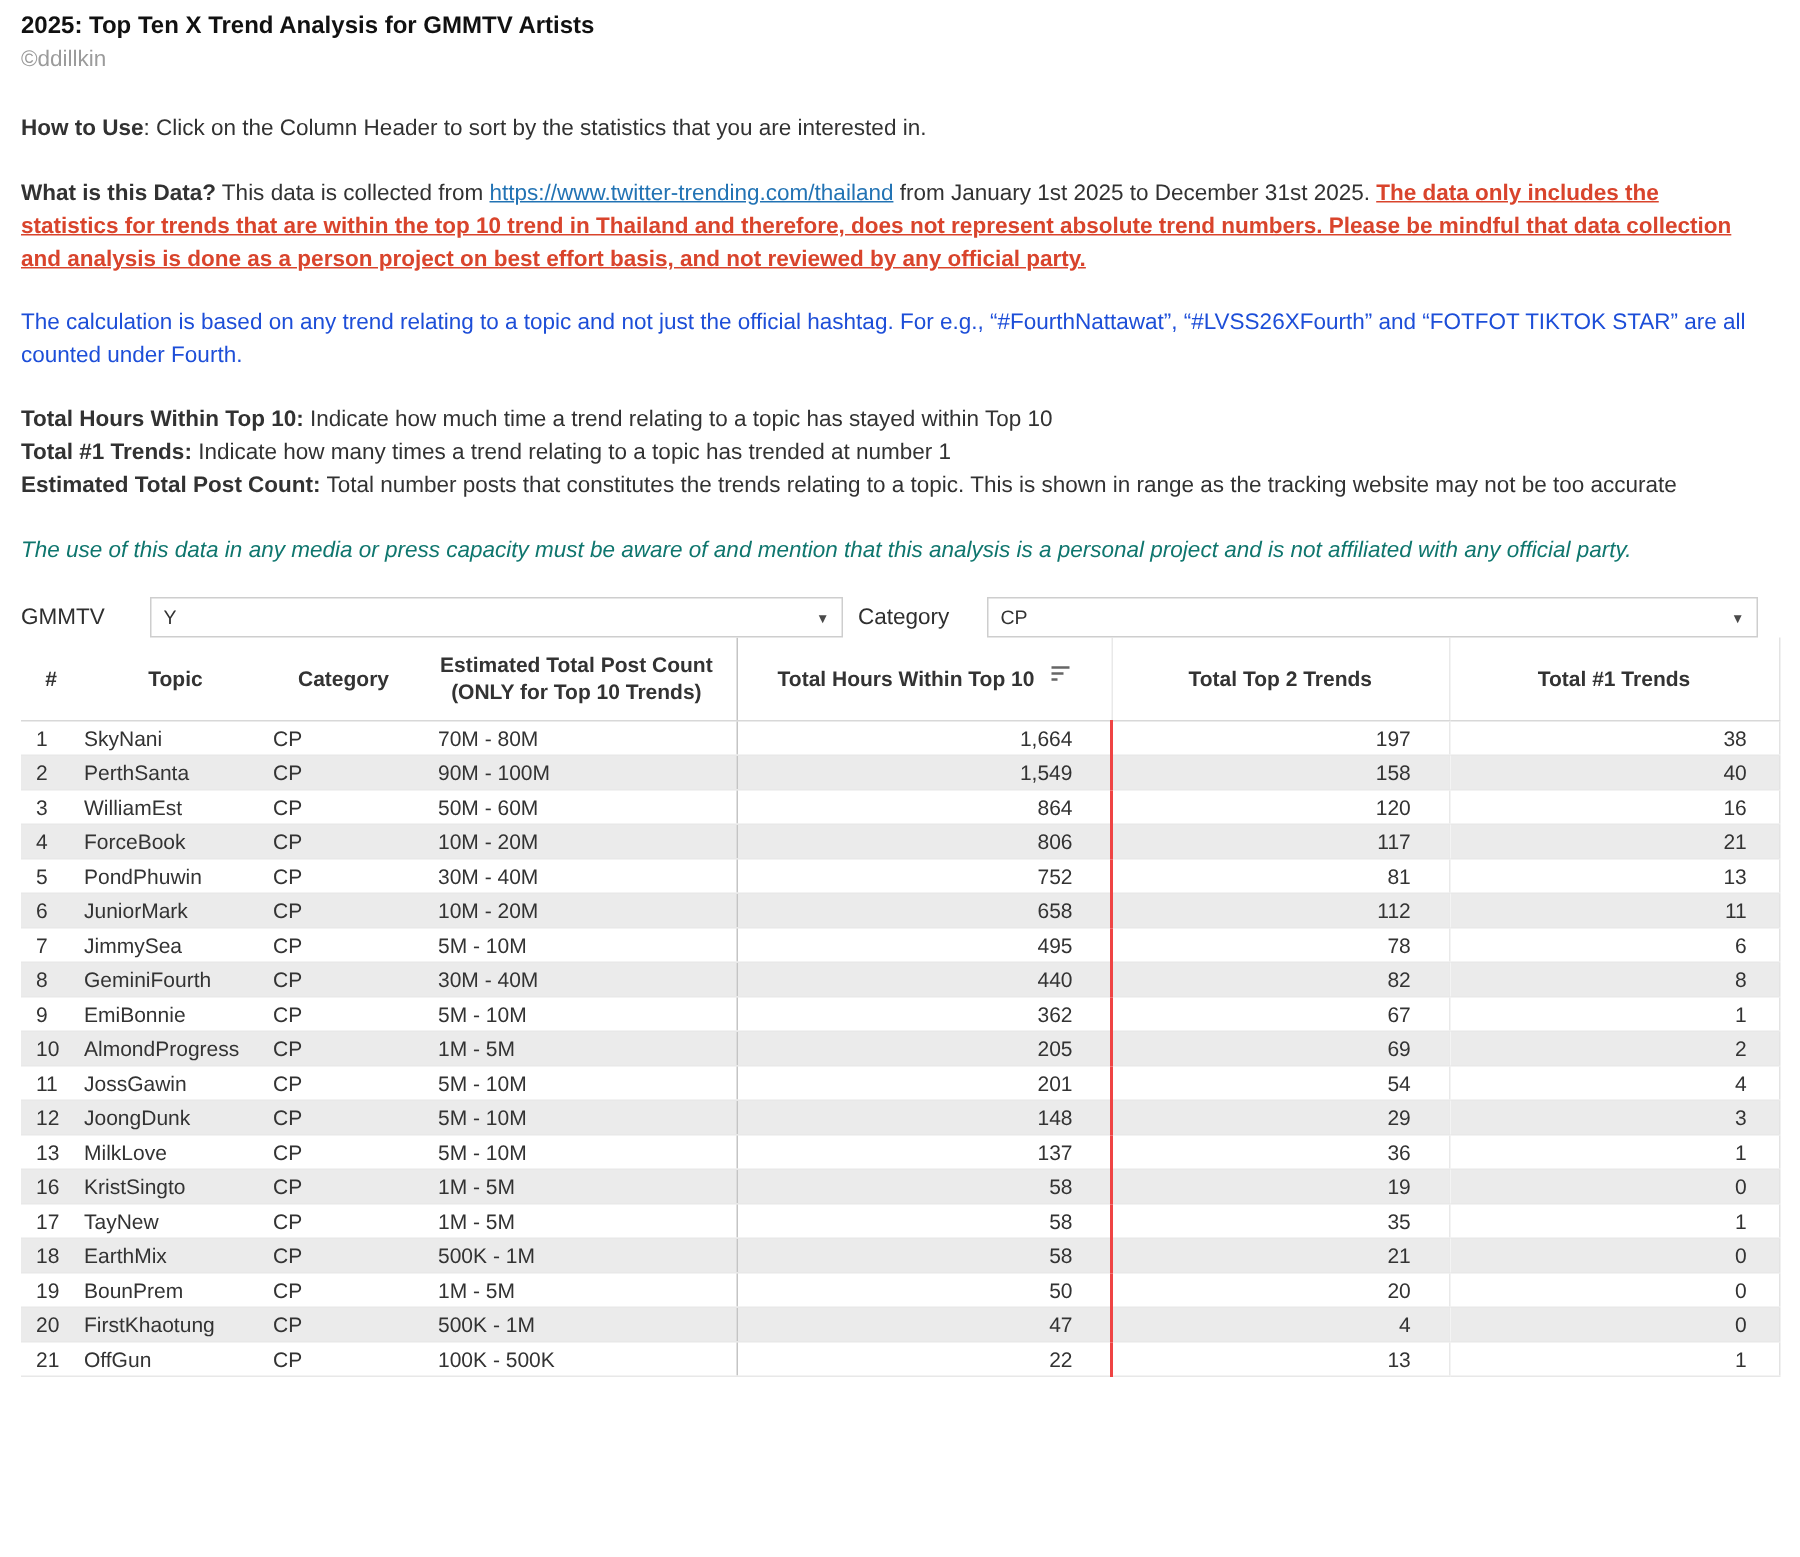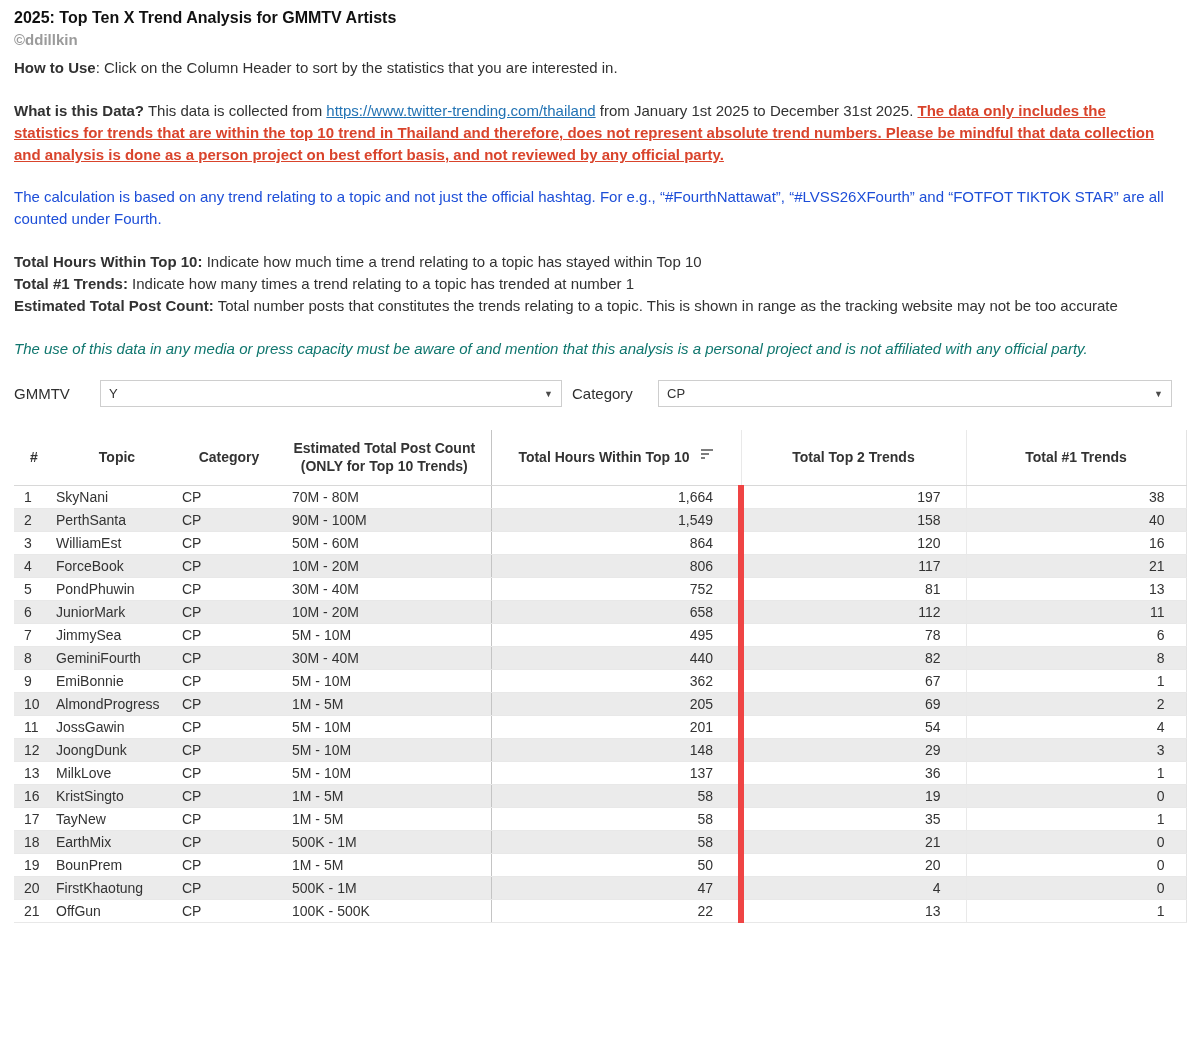--- a/index.html
+++ b/index.html
@@ -6,34 +6,34 @@
   html, body { margin: 0; padding: 0; }
   body {
     width: 1200px; height: 1038px;
     background: #ffffff;
     font-family: "Liberation Sans", sans-serif;
     color: #333333;
   }
   .page { padding: 8px 14px 0 14px; width: 1200px; }
 
   .title { font-size: 16px; font-weight: bold; color: #111111; line-height: 20px; }
-  .credit { font-size: 15px; color: #9b9b9b; line-height: 20px; margin-top: 2px; margin-bottom: 7px; font-weight: bold; }
+  .credit { font-size: 15px; color: #9b9b9b; line-height: 20px; margin-top: 2px; margin-bottom: 25px; }
 
   .para { font-size: 15px; line-height: 22px; color: #323232; width: 1160px; }
   .how-to-use { margin-bottom: 21px; }
   .what-is { margin-bottom: 20px; }
   .blue-note { color: #1d4ed8; margin-bottom: 21px; }
   .defs { margin-bottom: 21px; }
   .disclaimer { font-style: italic; margin-bottom: 20px; color: #0f766e; }
 
   .bold { font-weight: bold; }
   a.data-link { color: #2273b4; text-decoration: underline; }
   .warning-text { color: #d9442c; font-weight: bold; text-decoration: underline; }
 
-  .filters { display: flex; align-items: center; height: 27px; margin-bottom: 23px; }
+  .filters { display: flex; align-items: center; height: 27px; }
   .filter-label { font-size: 15px; color: #2f2f2f; }
   .filter-label.first { width: 86px; }
   .filter-label.second { width: 96px; padding-left: 10px; }
   .dropdown {
     height: 27px; border: 1px solid #cecece; background: #ffffff;
     display: flex; align-items: center; justify-content: space-between;
     padding: 0 8px; font-size: 13px; color: #333; cursor: pointer;
   }
   .dropdown.dd1 { width: 462px; }
   .dropdown.dd2 { width: 514px; }
@@ -54,21 +54,21 @@
     height: 23px; font-size: 14px; color: #333;
     border-bottom: 1px solid #e8e8e8;
     white-space: nowrap; overflow: hidden; padding: 0;
   }
   tbody tr:nth-child(even) td { background: #ebebeb; }
   .col-rank { text-align: left; padding-left: 10px; }
   .col-topic { text-align: left; padding-left: 2px; }
   .col-category { text-align: left; padding-left: 2px; }
   .col-postcount { text-align: left; padding-left: 14px; }
   .col-hours { text-align: right; padding-right: 25px; border-left: 1px solid #c4c4c4; }
-  .col-top10 { text-align: right; padding-right: 25px; border-left: 6px solid #ef4444; }
+  .col-top10 { text-align: right; padding-right: 25px; border-left: 2px solid #ef4444; }
   .col-num1 { text-align: right; padding-right: 21px; border-left: 1px solid #e9e9e9; }
 </style>
 </head>
 <body>
 
 <div class="page">
 
   <div class="title">2025: Top Ten X Trend Analysis for GMMTV Artists</div>
   <div class="credit">©ddillkin</div>
 

